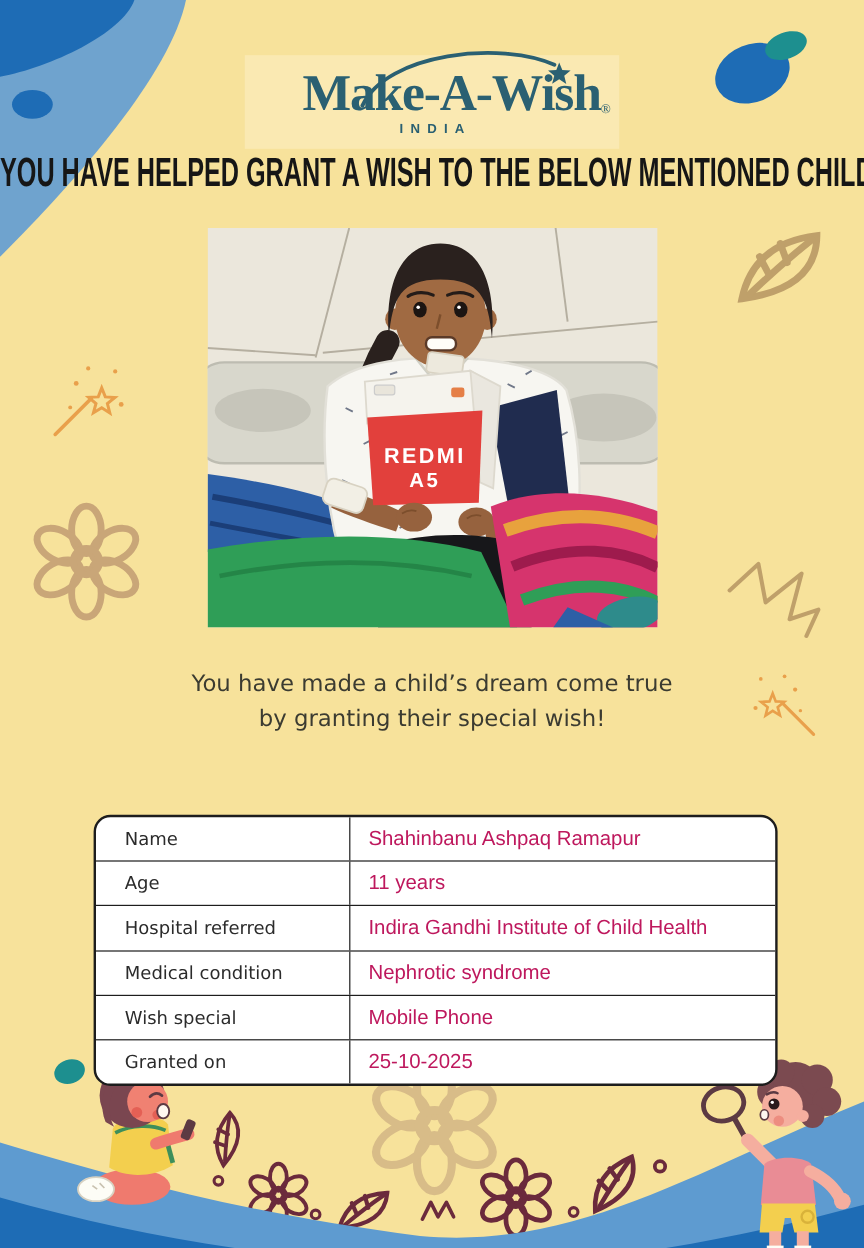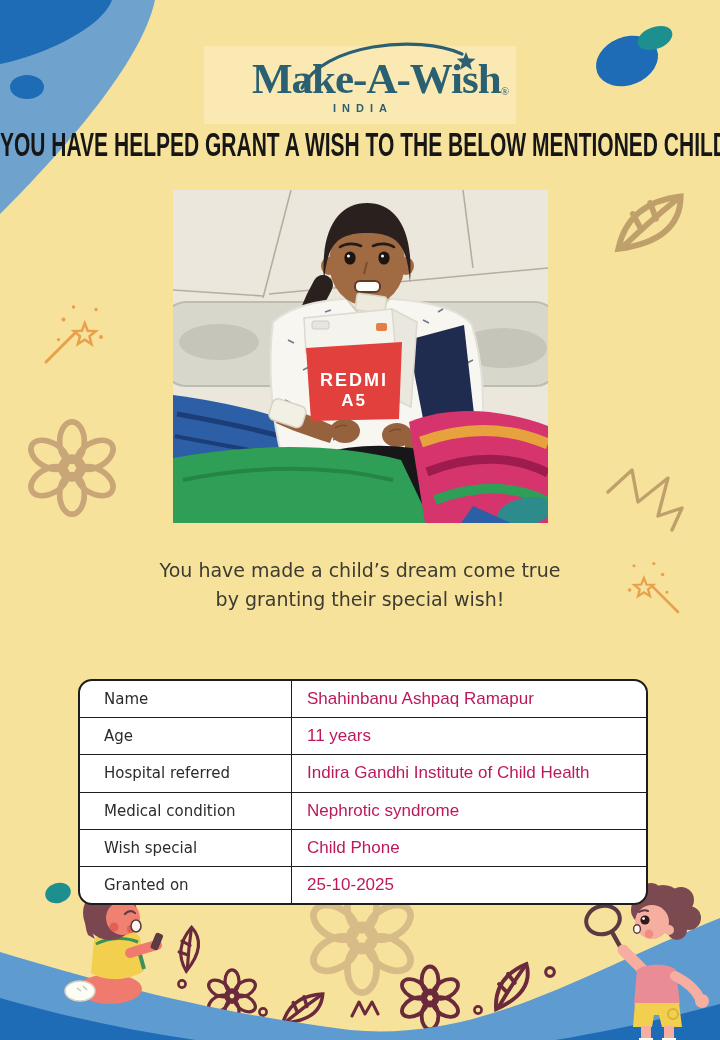--- a/index.html
+++ b/index.html
@@ -317,21 +317,21 @@
     <div class="drow">
       <div class="dlabel">Hospital referred</div>
       <div class="dvalue">Indira Gandhi Institute of Child Health</div>
     </div>
     <div class="drow">
       <div class="dlabel">Medical condition</div>
       <div class="dvalue">Nephrotic syndrome</div>
     </div>
     <div class="drow">
       <div class="dlabel">Wish special</div>
-      <div class="dvalue">Child Phone</div>
+      <div class="dvalue">Mobile Phone</div>
     </div>
     <div class="drow">
       <div class="dlabel">Granted on</div>
       <div class="dvalue">25-10-2025</div>
     </div>
   </div>
 
 </div>
 
 </body></html>

